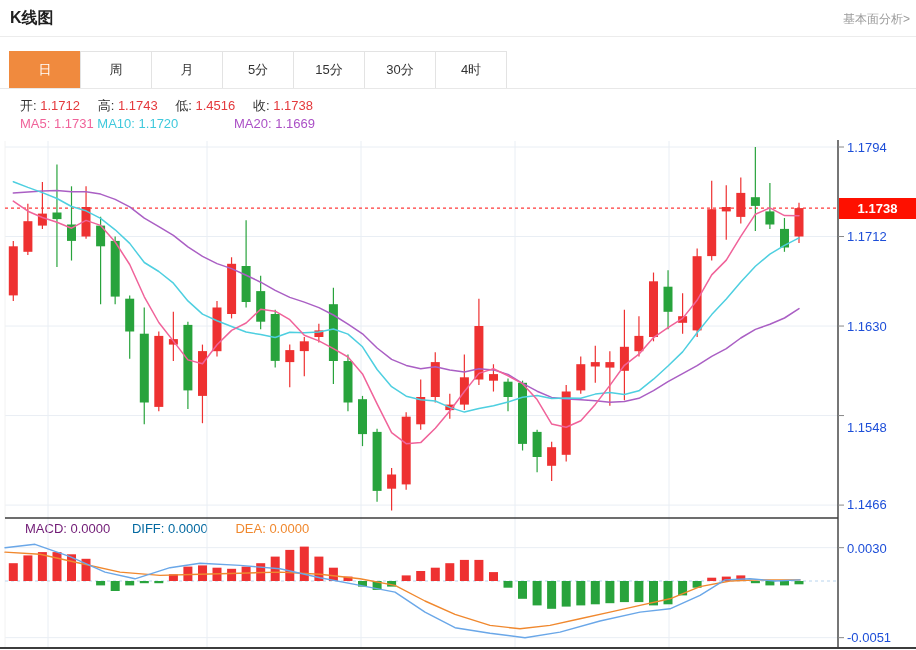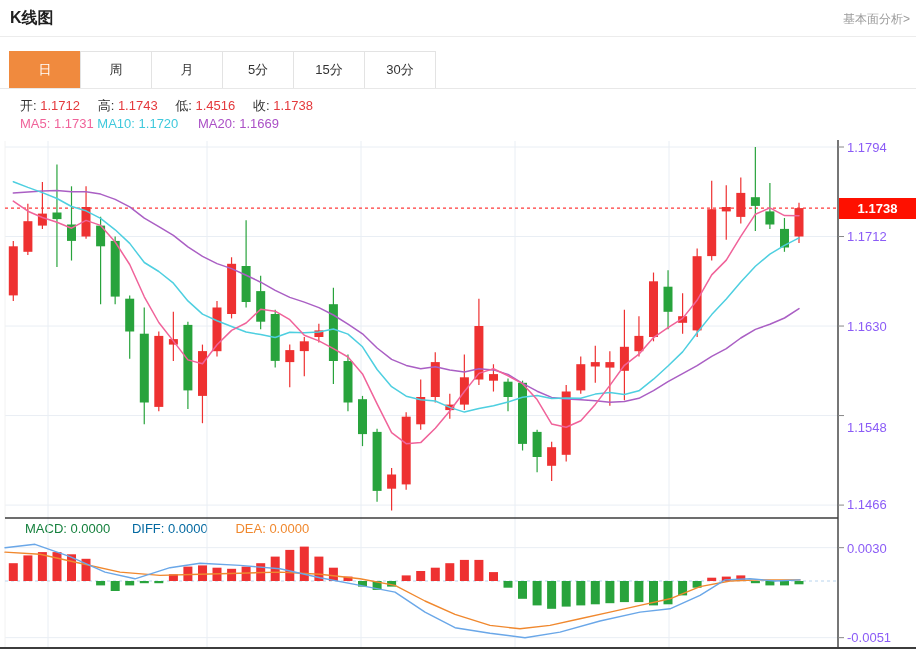--- a/index.html
+++ b/index.html
@@ -12,26 +12,26 @@
   .tab{width:70px;height:36px;line-height:36px;text-align:center;font-size:13px;color:#333;
        background:#fff;border:1px solid #e3e3e3;margin-left:-1px;cursor:pointer;box-sizing:content-box;}
   .tab.active{background:#f08a3e;border-color:#f08a3e;color:#fff;}
   .tab-divider{position:absolute;left:0;top:88px;width:916px;height:1px;background:#e8e8e8;}
   .quote-row{position:absolute;left:20px;top:97px;font-size:13px;white-space:nowrap;}
   .quote-row .lbl{color:#333;}
   .quote-row .val{color:#e4393c;margin-right:14px;}
   .ma-row{position:absolute;left:20px;top:116px;font-size:13px;white-space:nowrap;}
   .ma5{color:#f0639a;}
   .ma10{color:#3fc9dc;margin-right:16px;}
-  .ma20{color:#ab50c6;}
+  .ma20{color:#ab50c6;margin-left:36px;}
   .macd-row{position:absolute;left:25px;top:521px;font-size:13px;white-space:nowrap;}
-  .macdv{color:#15803d;margin-right:18px;}
+  .macdv{color:#701a75;margin-right:18px;}
   .diffv{color:#0369a1;margin-right:24px;}
   .deav{color:#f0882e;}
-  .ax{position:absolute;left:847px;font-size:13px;color:#8b5cf6;}
+  .ax{position:absolute;left:847px;font-size:13px;color:#1d4ed8;}
   .ax1{top:140px;}.ax2{top:229px;}.ax3{top:319px;}.ax4{top:420px;}.ax5{top:497px;}
   .mx1{top:541px;}.mx2{top:630px;}
   .price-tag{position:absolute;left:839px;top:198px;width:77px;height:21px;line-height:21px;
              background:#fe1000;color:#fff;font-size:13px;font-weight:bold;text-align:center;}
   svg.chart{position:absolute;left:0;top:0;}
 </style>
 </head>
 <body>
 
 <div class="page">
@@ -39,20 +39,21 @@
   <div class="hlink">基本面分析&gt;</div>
   <div class="hdr-divider"></div>
 
   <div class="tabbar">
     <div class="tab active">日</div>
     <div class="tab">周</div>
     <div class="tab">月</div>
     <div class="tab">5分</div>
     <div class="tab">15分</div>
     <div class="tab">30分</div>
+    <div class="tab">4时</div>
   </div>
   <div class="tab-divider"></div>
 
   <div class="quote-row">
     <span class="lbl">开:</span>
     <span class="val">1.1712</span>
     <span class="lbl">高:</span>
     <span class="val">1.1743</span>
     <span class="lbl">低:</span>
     <span class="val">1.4516</span>

